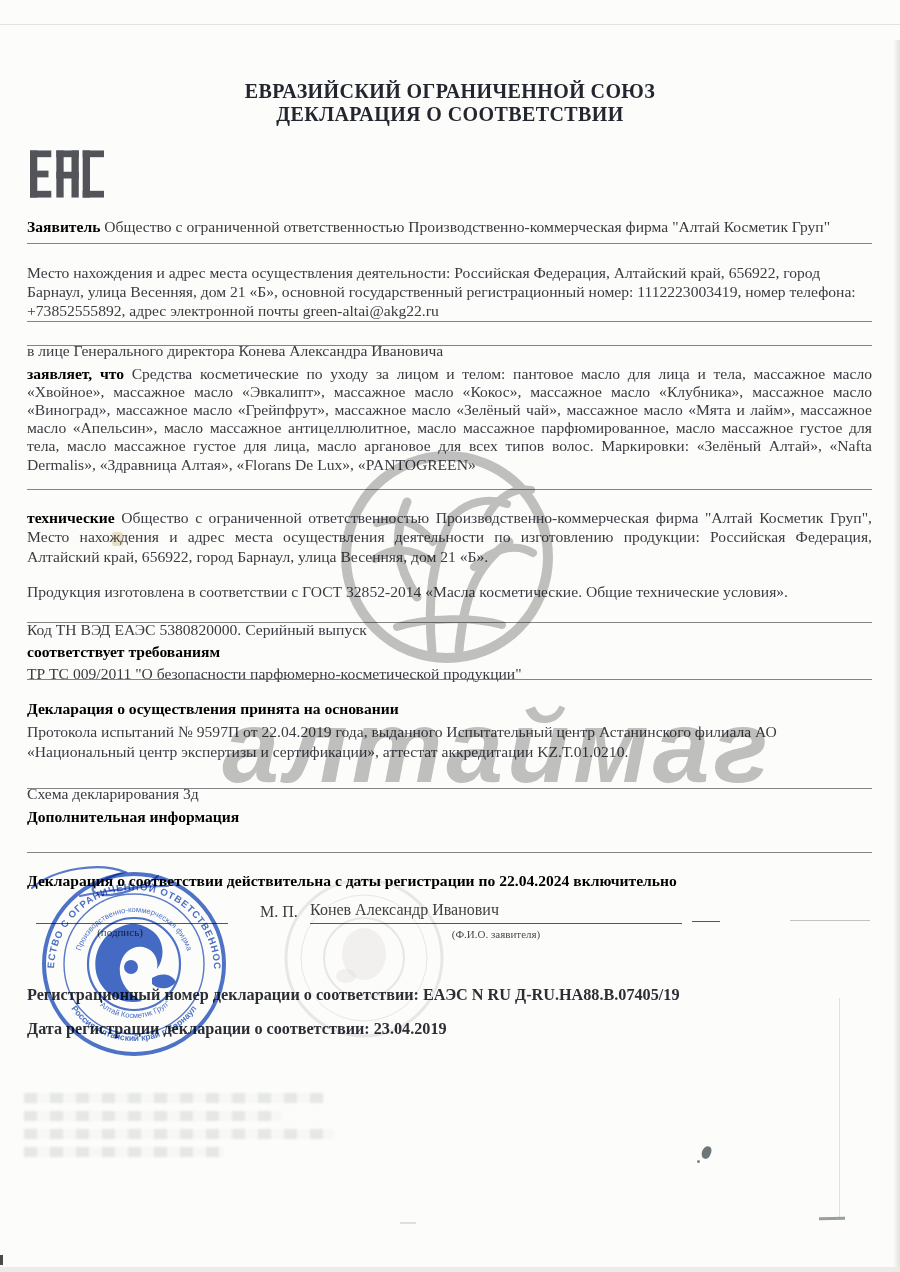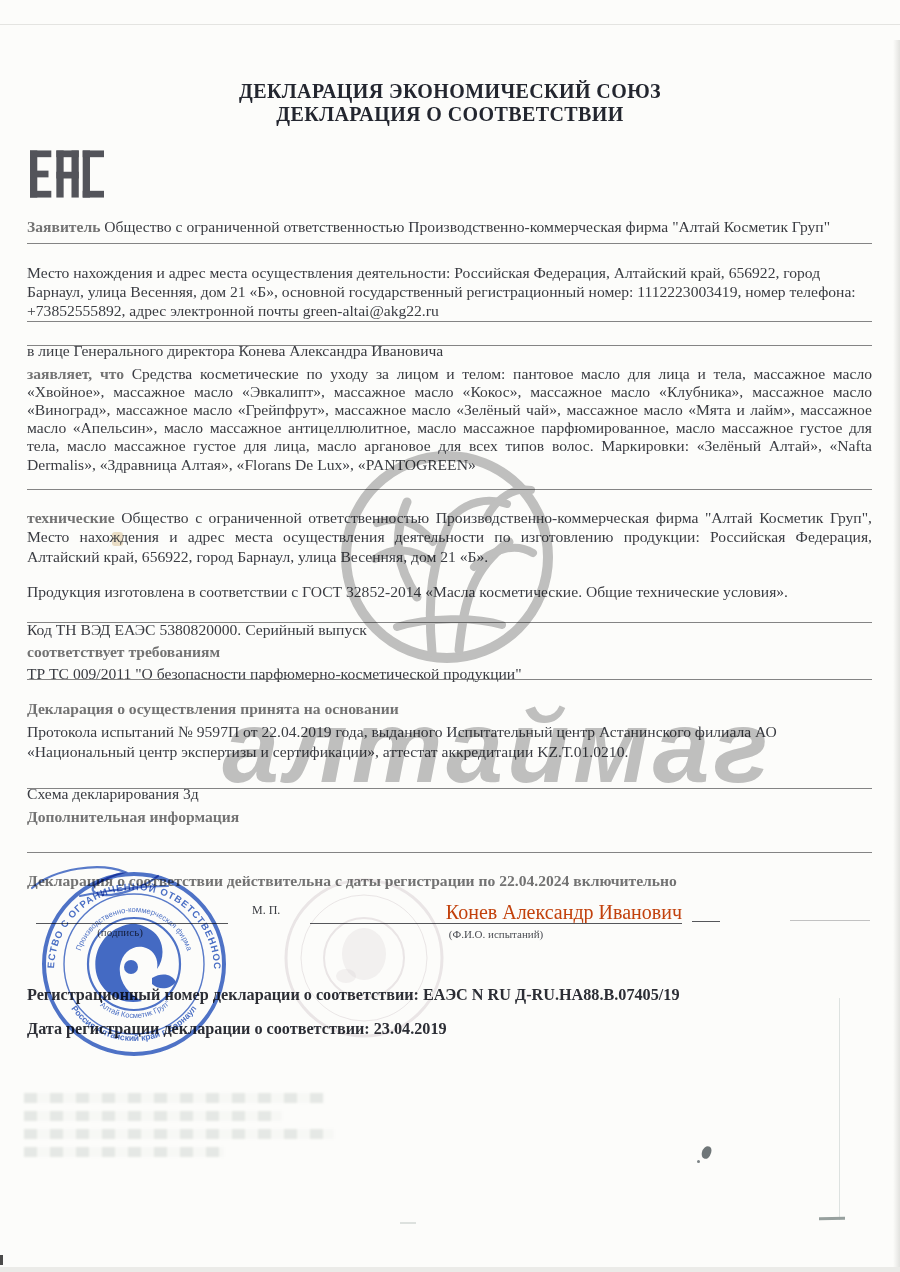--- a/index.html
+++ b/index.html
@@ -1,21 +1,21 @@
 <!DOCTYPE html>
 <html><head>
 <meta charset="utf-8">
 <style>
   html,body{margin:0;padding:0;background:#ffffff;}
   .page{position:relative;width:900px;height:1272px;background:#fcfcfa;overflow:hidden;
         font-family:"Liberation Serif", serif;color:#3a3c42;}
   .abs{position:absolute;}
   .p{position:absolute;left:27px;width:845px;font-size:15.6px;line-height:19px;}
   .just{text-align:justify;}
-  .b{font-weight:bold;color:#737373;}
+  .b{font-weight:bold;color:#000000;}
   .hr{position:absolute;left:27px;width:845px;height:1px;background:#5c5c5c;opacity:.75;}
   .title{position:absolute;top:80px;left:0;width:100%;text-align:center;
          font-weight:bold;font-size:20px;line-height:23px;color:#23262f;letter-spacing:.4px;}
   .cap{position:absolute;font-size:11px;color:#4a4c52;text-align:center;}
   .sigline{position:absolute;height:1px;background:#55565a;}
   .reg{position:absolute;left:27px;font-weight:bold;font-size:16.2px;color:#2c2e35;}
   .wm{position:absolute;z-index:3;mix-blend-mode:multiply;pointer-events:none;}
   .wm-brand{font-family:"Liberation Sans", sans-serif;font-weight:bold;font-size:102px;
             letter-spacing:4px;color:#8f8f8f;opacity:.55;text-align:right;line-height:1;font-style:italic;}
   .wm-tag{font-family:"Liberation Sans", sans-serif;font-weight:bold;font-size:30px;
@@ -48,21 +48,21 @@
   <div class="edge-bottom"></div>
   <div class="vline-faint"></div>
   <div class="tick-dark"></div>
   <div class="dash-faint"></div>
   <div class="edge-tick"></div>
   <div class="inkblot"></div>
   <div class="speck"></div>
   <div class="highlight-spot"></div>
 
   <div class="title">
-    <div>ДЕКЛАРАЦИЯ ЭКОНОМИЧЕСКИЙ СОЮЗ</div>
+    <div>ЕВРАЗИЙСКИЙ ОГРАНИЧЕННОЙ СОЮЗ</div>
     <div>ДЕКЛАРАЦИЯ О СООТВЕТСТВИИ</div>
   </div>
 
   <svg class="abs" style="left:30px;top:132px" width="74" height="84" viewBox="0 0 132 84">
     <g fill="#53545a">
       <rect x="0" y="0" width="13" height="84"></rect>
         <rect x="0" y="0" width="38" height="12"></rect>
       <rect x="0" y="36" width="33" height="12"></rect>
         <rect x="0" y="72" width="38" height="12"></rect>
       <rect x="47" y="0" width="13" height="84"></rect>
@@ -102,26 +102,26 @@
   <p class="p" style="top:768px">Схема декларирования 3д</p>
   <div class="hr" style="top:788px"></div>
 
   <p class="p b" style="top:791px">Дополнительная информация</p>
   <div class="hr" style="top:852px"></div>
 
   <p class="p b" style="top:855px">Декларация о соответствии  действительна с даты регистрации по 22.04.2024 включительно</p>
 
   <div class="sigline" style="left:36px;top:923px;width:192px"></div>
   <div class="cap" style="left:75px;top:926px;width:90px">(подпись)</div>
-  <div class="abs" style="left:252px;top:903px;font-size:12px">М. П.</div>
-  <div class="abs" style="left:310px;top:901px;width:372px;text-align:right;font-size:20px;color:#c2410c">Конев Александр Иванович</div>
+  <div class="abs" style="left:260px;top:903px;font-size:16px">М. П.</div>
+  <div class="abs" style="left:310px;top:901px;width:372px;text-align:left;font-size:16px;color:#404040">Конев Александр Иванович</div>
   <div class="sigline" style="left:310px;top:923px;width:372px"></div>
   <div class="sigline" style="left:692px;top:921px;width:28px"></div>
   <div class="sigline" style="left:790px;top:920px;width:80px;opacity:.35"></div>
-  <div class="cap" style="left:310px;top:928px;width:372px">(Ф.И.О. испытаний)</div>
+  <div class="cap" style="left:310px;top:928px;width:372px">(Ф.И.О. заявителя)</div>
 
   <div class="reg" style="top:986px">Регистрационный номер декларации о соответствии: ЕАЭС N RU Д-RU.НА88.В.07405/19</div>
   <div class="reg" style="top:1020px">Дата регистрации декларации о соответствии: 23.04.2019</div>
 
   <div class="bleed" style="left:24px;top:1093px;width:300px"></div>
   <div class="bleed" style="left:24px;top:1111px;width:258px"></div>
   <div class="bleed" style="left:24px;top:1129px;width:310px"></div>
   <div class="bleed" style="left:24px;top:1147px;width:200px"></div>
 
   <svg class="wm" style="left:337px;top:447px" width="220" height="220" viewBox="0 0 220 220" opacity="0.55">

